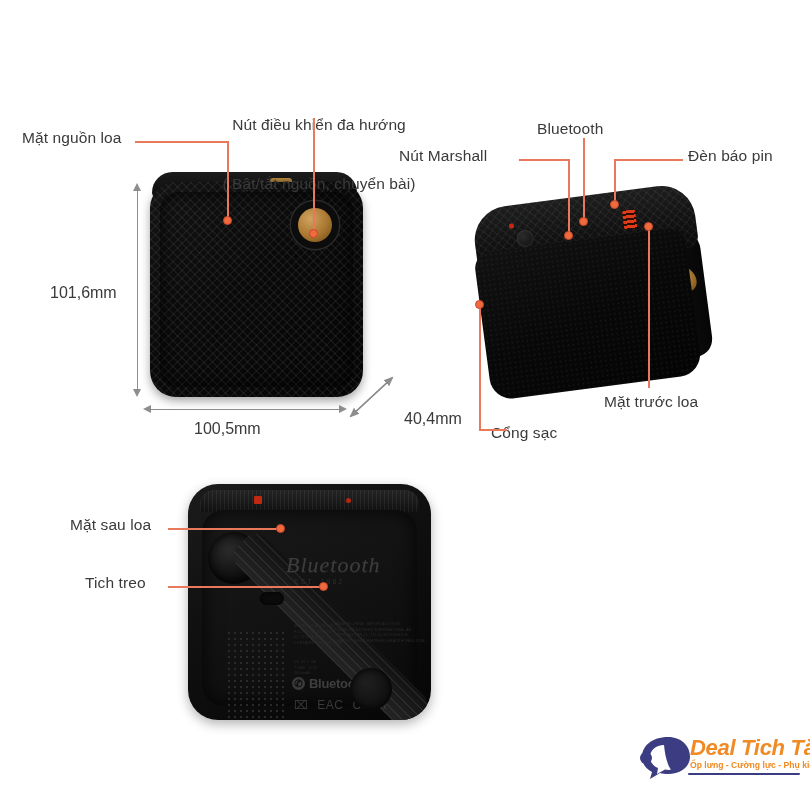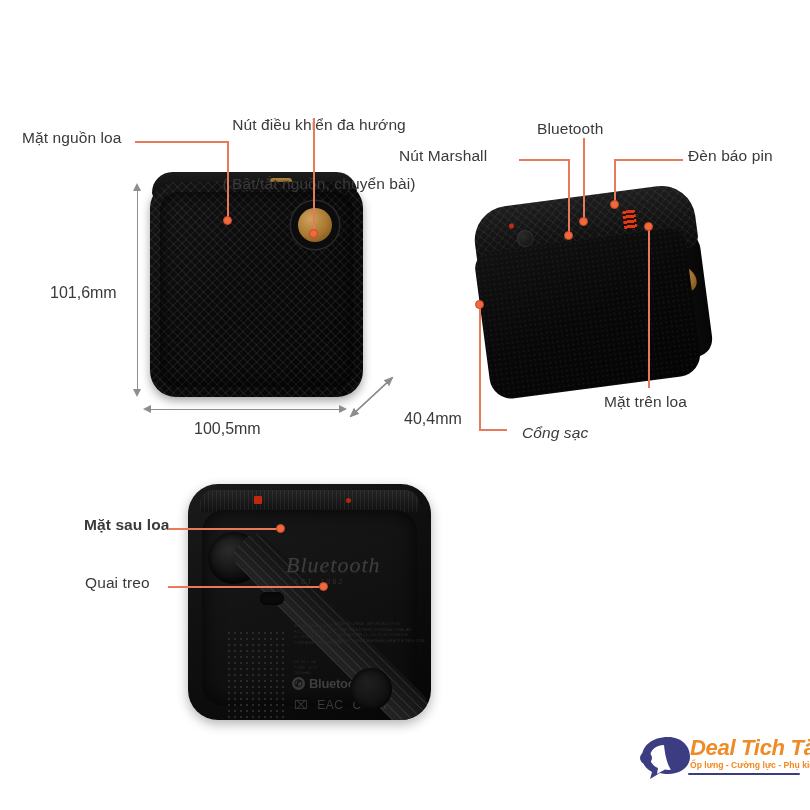--- a/index.html
+++ b/index.html
@@ -360,25 +360,25 @@
 
   <div class="label" style="left:537px; top:119px;">Bluetooth</div>
   <div class="lead-v" style="left:583px; top:138px; height:85px;"></div>
   <div class="dot" style="left:579px; top:217px;"></div>
 
   <div class="label" style="left:688px; top:146px;">Đèn báo pin</div>
   <div class="lead-h" style="left:615px; top:159px; width:68px;"></div>
   <div class="lead-v" style="left:614px; top:159px; height:48px;"></div>
   <div class="dot" style="left:610px; top:200px;"></div>
 
-  <div class="label" style="left:604px; top:392px;">Mặt trên loa</div>
+  <div class="label" style="left:604px; top:392px;">Mặt trước loa</div>
   <div class="lead-v" style="left:648px; top:228px; height:160px;"></div>
   <div class="dot" style="left:644px; top:222px;"></div>
 
-  <div class="label" style="left:522px; top:423px;font-style:italic;">Cổng sạc</div>
+  <div class="label" style="left:491px; top:423px;">Cổng sạc</div>
   <div class="lead-v" style="left:479px; top:306px; height:124px;"></div>
   <div class="lead-h" style="left:479px; top:429px; width:28px;"></div>
   <div class="dot" style="left:475px; top:300px;"></div>
 
   <div class="spk3">
     <div class="back-topstrip"></div>
     <div class="red-sq" style="left:66px; top:12px;"></div>
     <div class="red-dot" style="left:158px; top:14px;"></div>
     <div class="back-plate">
       <div class="strap-ring" style="left:6px; top:22px;"></div>
@@ -405,25 +405,25 @@
       <div class="cert-row" style="left:92px; top:186px;">
         <span>⌧</span>
         <span>ЕAC</span>
         <span>CE</span>
         <span>℞</span>
       </div>
       <div class="corner-circle" style="left:148px; top:158px;"></div>
     </div>
   </div>
 
-  <div class="label" style="left:84px; top:515px;font-weight:bold;">Mặt sau loa</div>
+  <div class="label" style="left:70px; top:515px;">Mặt sau loa</div>
   <div class="lead-h" style="left:168px; top:528px; width:113px;"></div>
   <div class="dot" style="left:276px; top:524px;"></div>
 
-  <div class="label" style="left:85px; top:573px;">Quai treo</div>
+  <div class="label" style="left:85px; top:573px;">Tich treo</div>
   <div class="lead-h" style="left:168px; top:586px; width:156px;"></div>
   <div class="dot" style="left:319px; top:582px;"></div>
 
   <div id="logo">
     <svg width="56" height="48" viewBox="0 0 56 48">
       <path d="M30 4 C14 4 4 13 4 24 C4 31 8 36 14 39 L12 46 L22 40 C24.5 40.6 27 41 30 41 C44 41 52 33 52 23.5 C52 13.5 44 4 30 4 Z" fill="#3b3c82"></path>
       <path d="M26 12 C18 12 12 17 12 24 C12 29 15 33 20 35 L19 41 L27 36.5 C29 37 31 37 33 36.8 C29 31 27 22 26 12 Z" fill="#ffffff"></path>
       <circle cx="8" cy="25" r="6" fill="#3b3c82"></circle>
     </svg>
     <div class="logo-text">Deal Tich Tắc</div>

